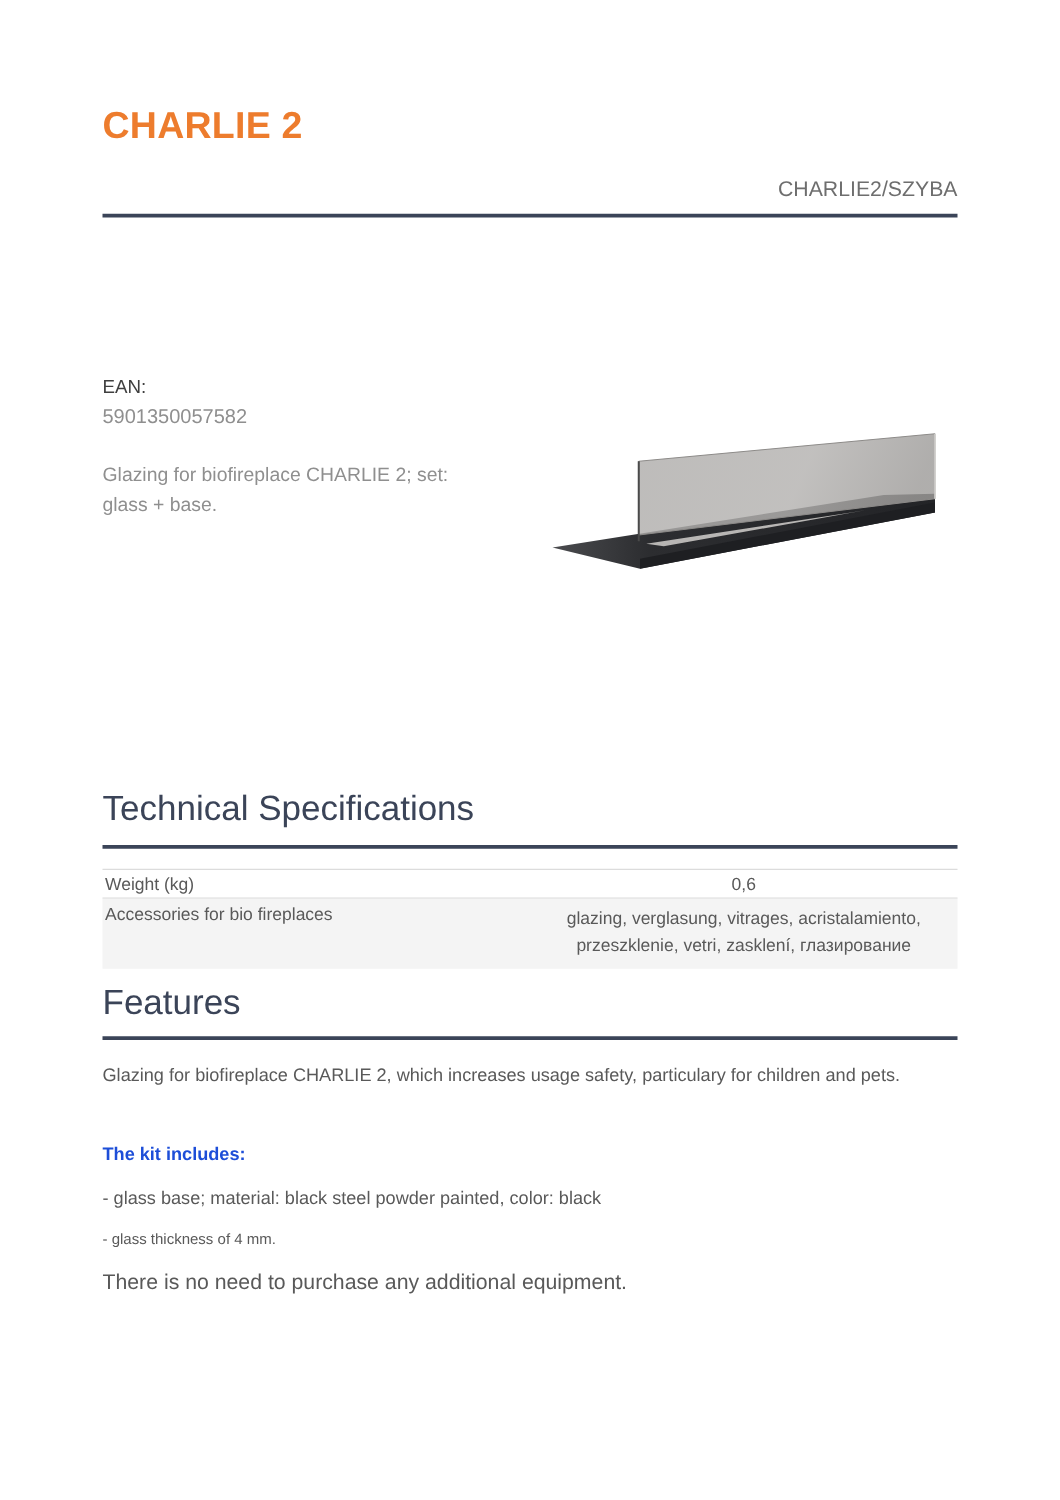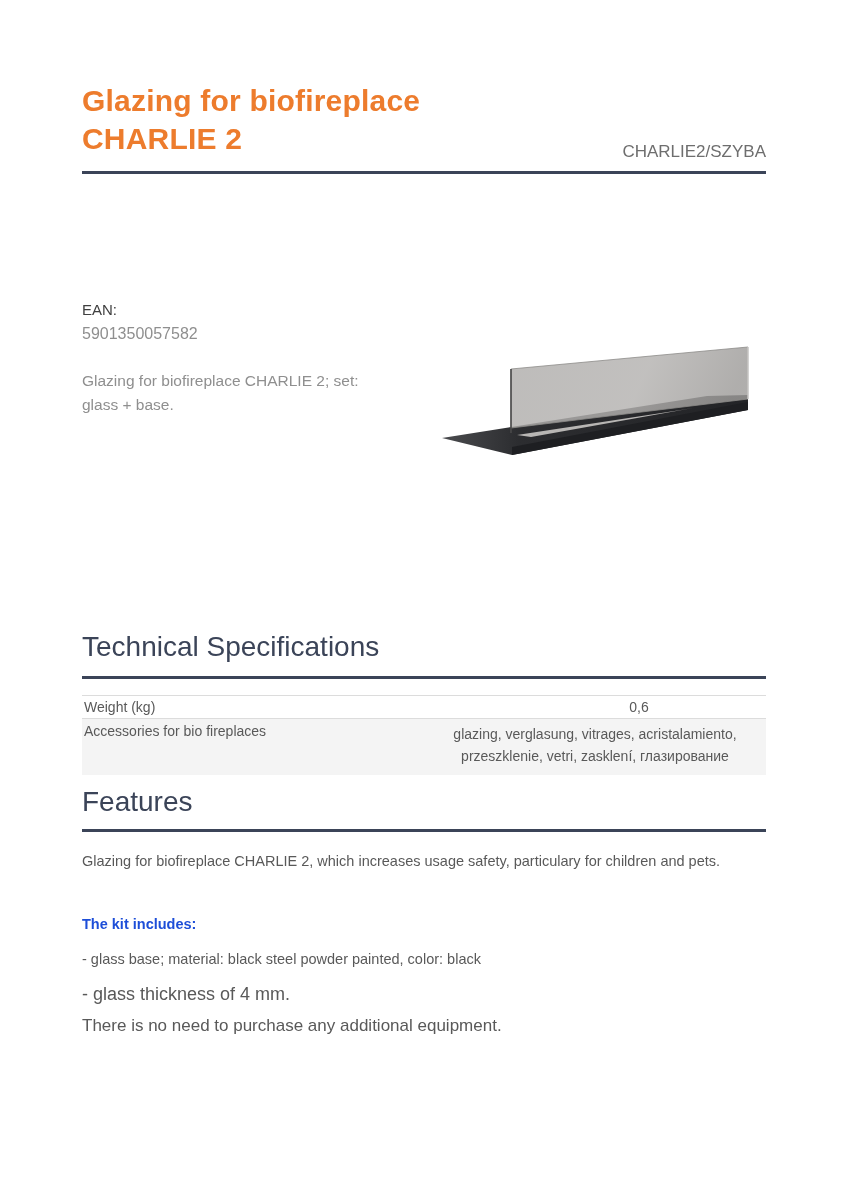--- a/index.html
+++ b/index.html
@@ -57,21 +57,20 @@
   .spec-table{
     left:82px;top:695px;width:684px;
     font-size:14px;color:#595959;
     border-top:1px solid #DCDCDC;
   }
   .spec-row{display:flex;width:100%;}
   .spec-row-1{
     border-bottom:1px solid #DCDCDC;
     height:22px;align-items:center;
     background:#FFFFFF;
-    gap:44px;
   }
   .spec-row-2{
     background:#F4F4F4;
     padding:4px 0 8px 0;
   }
   .spec-label{
     width:342px;flex:0 0 342px;
     padding-left:2px;box-sizing:border-box;
     text-align:left;
   }
@@ -83,30 +82,29 @@
   
   .features-intro{
     left:82px;top:851px;width:684px;
     font-size:14.5px;line-height:20px;color:#595959;
   }
   .kit-heading{
     left:82px;top:916px;
     font-size:14.5px;font-weight:bold;color:#1d4ed8;
   }
   .kit-item-0{left:82px;top:951px;font-size:14.5px;color:#595959;}
-  .kit-item-1{left:82px;top:984px;font-size:18px;color:#595959;}
+  .kit-item-1{left:82px;top:984px;font-size:12px;color:#595959;}
   .kit-note{left:82px;top:1016px;font-size:17px;color:#595959;}
 </style>
 </head>
 <body>
 
 <div class="page">
 
   <div class="abs doc-title">
-    <span style="display:block">Glazing for biofireplace</span>
     <span style="display:block">CHARLIE 2</span>
   </div>
   <div class="abs sku">CHARLIE2/SZYBA</div>
   <div class="abs rule header-rule"></div>
 
   <div class="abs ean-label">EAN:</div>
   <div class="abs ean-value">5901350057582</div>
   <div class="abs product-desc">
     <span style="display:block">Glazing for biofireplace CHARLIE 2; set:</span>
     <span style="display:block">glass + base.</span>

